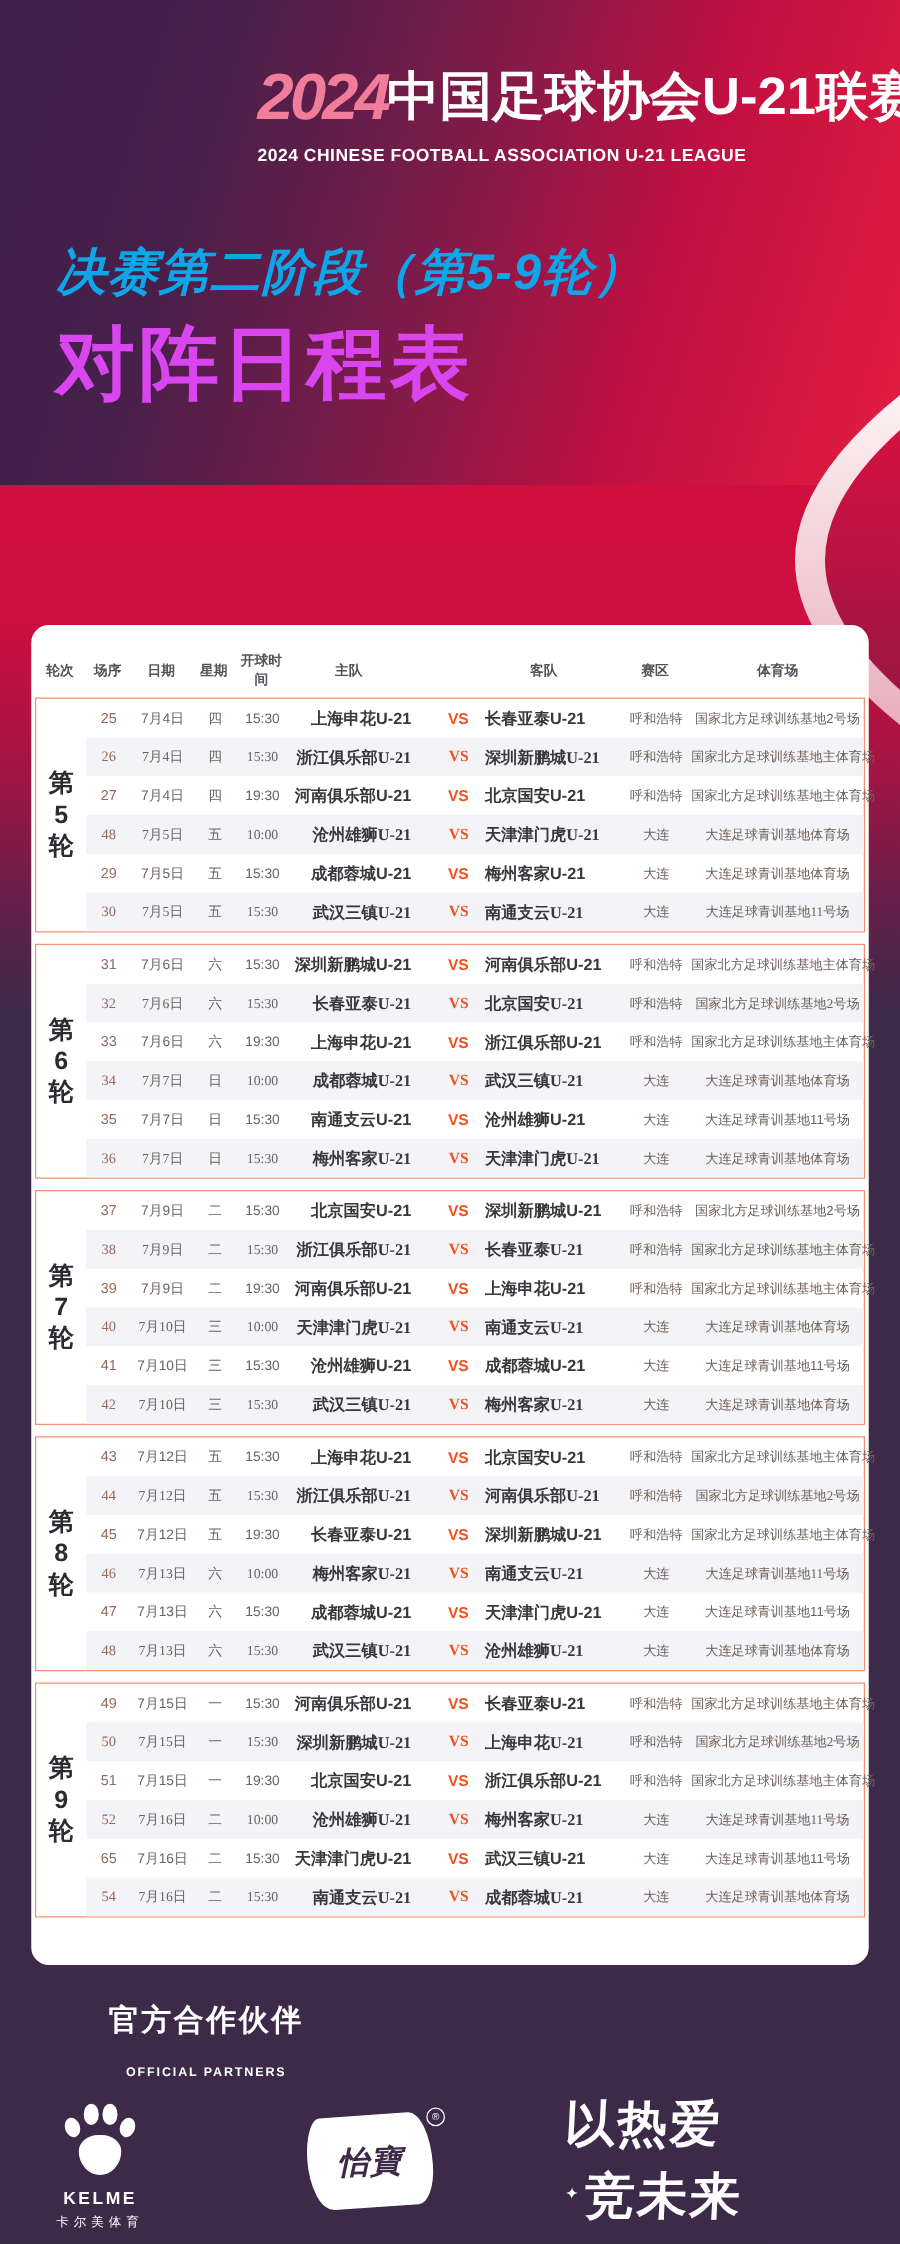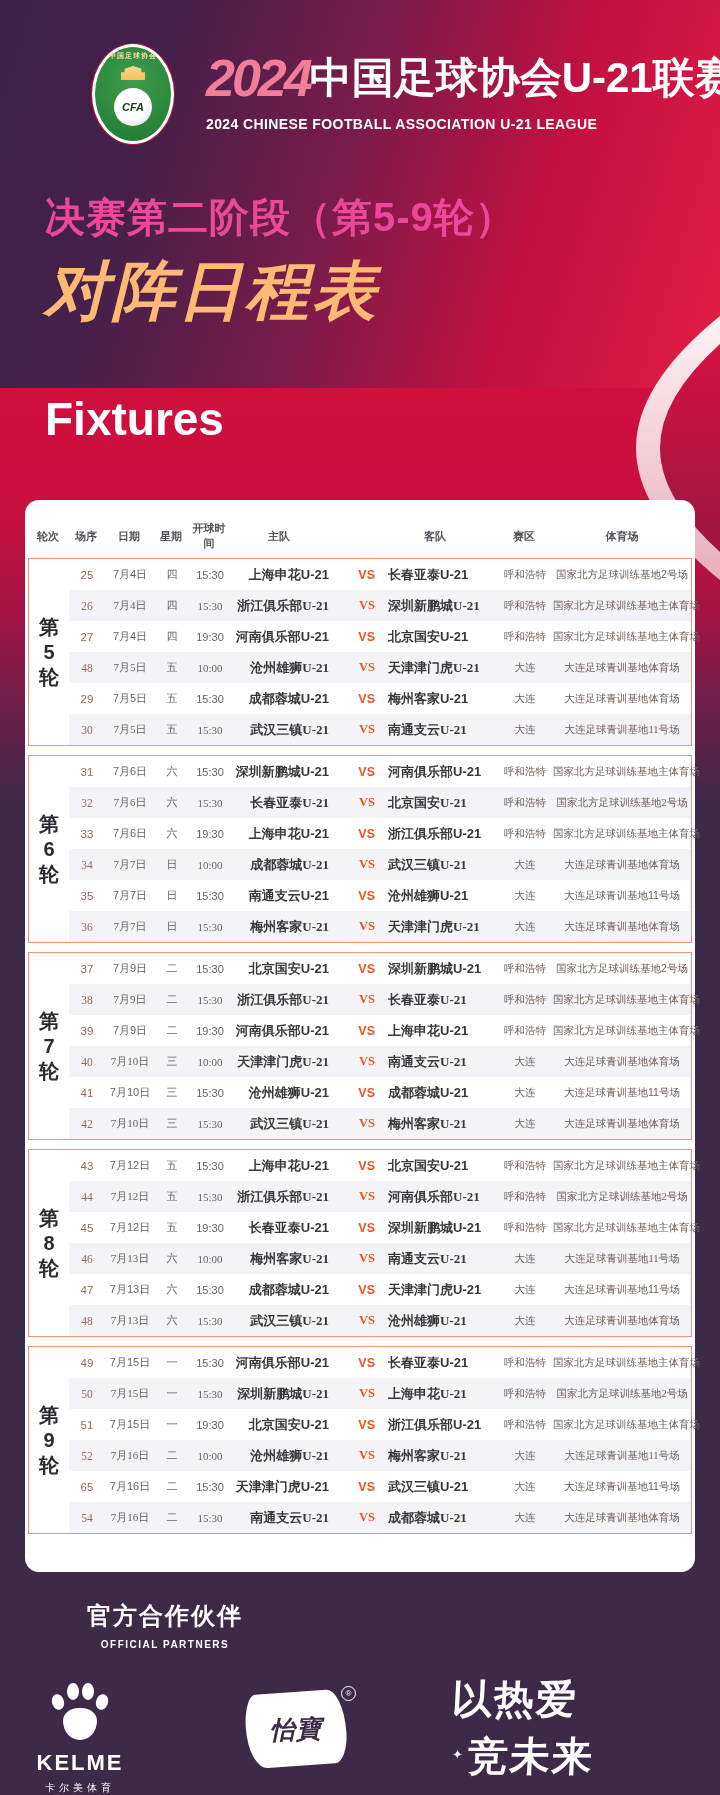--- a/index.html
+++ b/index.html
@@ -24,22 +24,22 @@
   .logo .ball{position:absolute;left:22px;top:44px;width:38px;height:38px;border-radius:50%;
     background:radial-gradient(circle at 38% 30%,#ffffff 55%,#d8d8d8 100%);
     display:flex;align-items:center;justify-content:center;}
   .logo .ball span{font-size:11px;font-weight:bold;color:#14401c;font-style:italic;}
   .title-block{position:absolute;left:206px;top:48px;width:450px;}
   .title-line{white-space:nowrap;}
   .title-year{font-size:52px;font-weight:900;font-style:italic;color:#f07e9b;
     letter-spacing:-3px;vertical-align:-4px;}
   .title-cn{font-size:42px;font-weight:900;color:#ffffff;letter-spacing:0px;}
   .title-en{margin-top:8px;font-size:14px;font-weight:bold;color:#ffffff;letter-spacing:.4px;white-space:nowrap;}
-  .stage1{position:absolute;left:45px;top:190px;font-size:40px;font-weight:900;color:#ec4899;letter-spacing:1px;}
-  .stage2{position:absolute;left:44px;top:248px;font-size:64px;font-weight:900;color:#fdba74;letter-spacing:3px;font-style:italic;}
+  .stage1{position:absolute;left:45px;top:190px;font-size:40px;font-weight:900;color:#0ea5e9;letter-spacing:1px;font-style:italic;}
+  .stage2{position:absolute;left:44px;top:248px;font-size:64px;font-weight:900;color:#d946ef;letter-spacing:3px;}
   .fixtures{position:absolute;left:45px;top:392px;font-size:46px;font-weight:bold;color:#fff;}
   
   .panel{position:absolute;left:25px;top:500px;width:670px;height:1072px;
     background:#ffffff;border-radius:14px;}
   .thead{height:58px;display:grid;align-items:center;padding:14px 3px 0 3px;box-sizing:border-box;
     grid-template-columns:40px 36px 50px 34px 42px 98px 46px 122px 56px 1fr;
     font-size:11px;font-weight:bold;color:#55515a;}
   .thead div{text-align:center;}
   .round-group{position:relative;margin:0 3px 9px 3px;border:1px solid #f0926f;background:#fff;}
   .round-label{position:absolute;left:0;top:0;bottom:0;width:40px;display:flex;flex-direction:column;
@@ -51,30 +51,30 @@
   .c-no{text-align:center;font-size:11.5px;color:#936a5c;}
   .c-date,.c-wk,.c-time{text-align:center;font-size:11px;color:#6a625f;}
   .c-home{text-align:right;font-size:13px;font-weight:bold;color:#38373c;white-space:nowrap;}
   .c-vs{text-align:right;font-size:12.5px;font-weight:800;color:#f1511f;}
   .c-away{text-align:left;padding-left:13px;font-size:13px;font-weight:bold;color:#38373c;white-space:nowrap;}
   .c-region{text-align:center;font-size:10.5px;color:#6e6058;}
   .c-stadium{text-align:center;font-size:10.5px;color:#6e6058;white-space:nowrap;}
   
   .partners-head{position:absolute;left:75px;top:1600px;width:180px;text-align:center;color:#fff;}
   .partners-head .cn{font-size:24px;font-weight:900;letter-spacing:2px;}
-  .partners-head .en{margin-top:7px;font-size:10px;font-weight:bold;letter-spacing:1.5px;}
+  .partners-head .en{margin-top:21px;font-size:10px;font-weight:bold;letter-spacing:1.5px;}
   .kelme{position:absolute;left:28px;top:1682px;width:104px;text-align:center;color:#fff;}
   .paw{position:relative;width:60px;height:62px;margin:0 auto;}
   .paw i{position:absolute;background:#fff;border-radius:50%;}
   .paw .pad{left:13px;top:26px;width:34px;height:32px;border-radius:46% 46% 50% 50%/40% 40% 60% 60%;}
   .paw .t1{left:2px;top:12px;width:12px;height:16px;transform:rotate(-18deg);}
   .paw .t2{left:17px;top:1px;width:12px;height:17px;}
   .paw .t3{left:32px;top:1px;width:12px;height:17px;}
   .paw .t4{left:46px;top:12px;width:12px;height:16px;transform:rotate(18deg);}
-  .kelme .name{margin-top:6px;font-size:22px;font-weight:900;letter-spacing:2px;}
+  .kelme .name{margin-top:6px;font-size:14px;font-weight:900;letter-spacing:2px;}
   .kelme .cn{margin-top:5px;font-size:10px;letter-spacing:4px;}
   .cestbon{position:absolute;left:246px;top:1686px;width:110px;height:90px;color:#3d2a49;}
   .flag{position:absolute;left:0;top:6px;width:100px;height:74px;background:#fff;
     border-radius:12% 18% 14% 20%/46% 60% 42% 58%;transform:rotate(-4deg);
     display:flex;align-items:center;justify-content:center;}
   .flag span{font-size:25px;font-weight:900;font-style:italic;transform:rotate(2deg);letter-spacing:1px;}
   .rmark{position:absolute;right:0;top:0;width:13px;height:13px;border:1px solid #fff;border-radius:50%;
     color:#fff;font-size:8px;line-height:13px;text-align:center;}
   .slogan{position:absolute;left:452px;top:1672px;width:190px;color:#fff;font-weight:900;}
   .slogan .l1{font-size:40px;letter-spacing:2px;transform:skewX(-3deg);}
@@ -98,38 +98,29 @@
         <linearGradient id="redGrad" x1="0" y1="0" x2="0" y2="1">
           <stop offset="0" stop-color="#d51140"></stop>
             <stop offset="1" stop-color="#9c1643"></stop>
         </linearGradient>
       </defs>
       <path d="M112,0 Q28,68 28,132 Q28,196 112,264 Z" fill="url(#paleGrad)"></path>
       <path d="M112,28 Q52,82 52,132 Q52,182 112,236 Z" fill="url(#redGrad)"></path>
     </svg>
   </div>
 
-  <div class="logo">
-    <div class="oval"></div>
-    <div class="arc">中国足球协会</div>
-    <div class="gate"></div>
-    <div class="ball">
-      <span>CFA</span>
-    </div>
-  </div>
   <div class="title-block">
     <div class="title-line">
       <span class="title-year">2024</span><span class="title-cn">中国足球协会U-21联赛</span>
     </div>
     <div class="title-en">2024 CHINESE FOOTBALL ASSOCIATION U-21 LEAGUE</div>
   </div>
 
   <div class="stage1">决赛第二阶段（第5-9轮）</div>
   <div class="stage2">对阵日程表</div>
-  <div class="fixtures">Fixtures</div>
 
   <div class="panel">
     <div class="thead">
       <div>轮次</div>
       <div>场序</div>
       <div>日期</div>
       <div>星期</div>
       <div>开球时间</div>
       <div>主队</div>
       <div></div>

